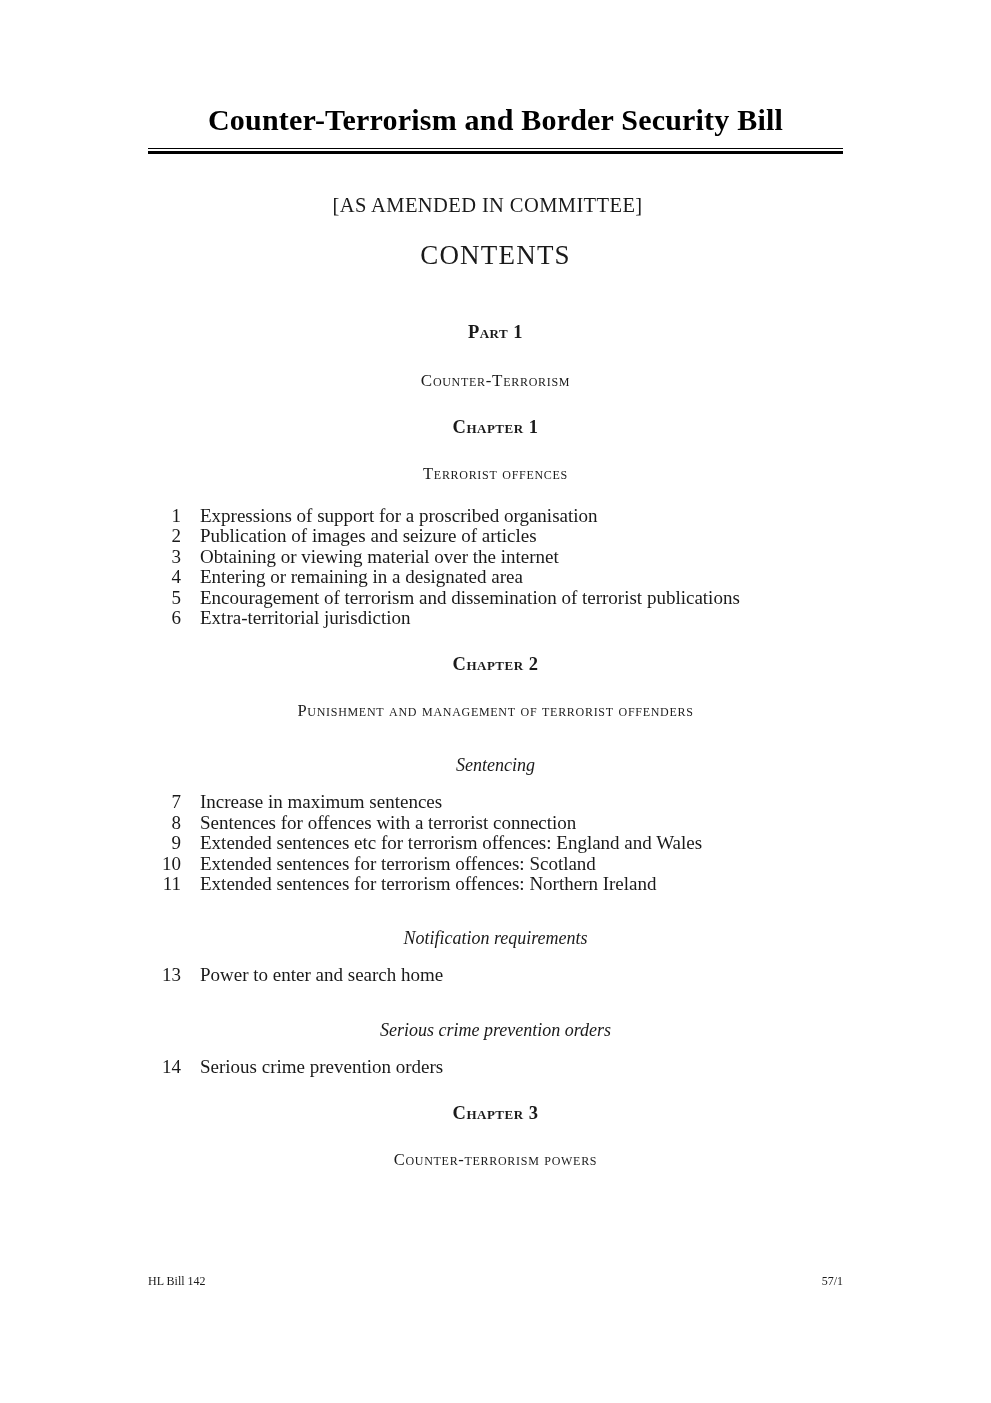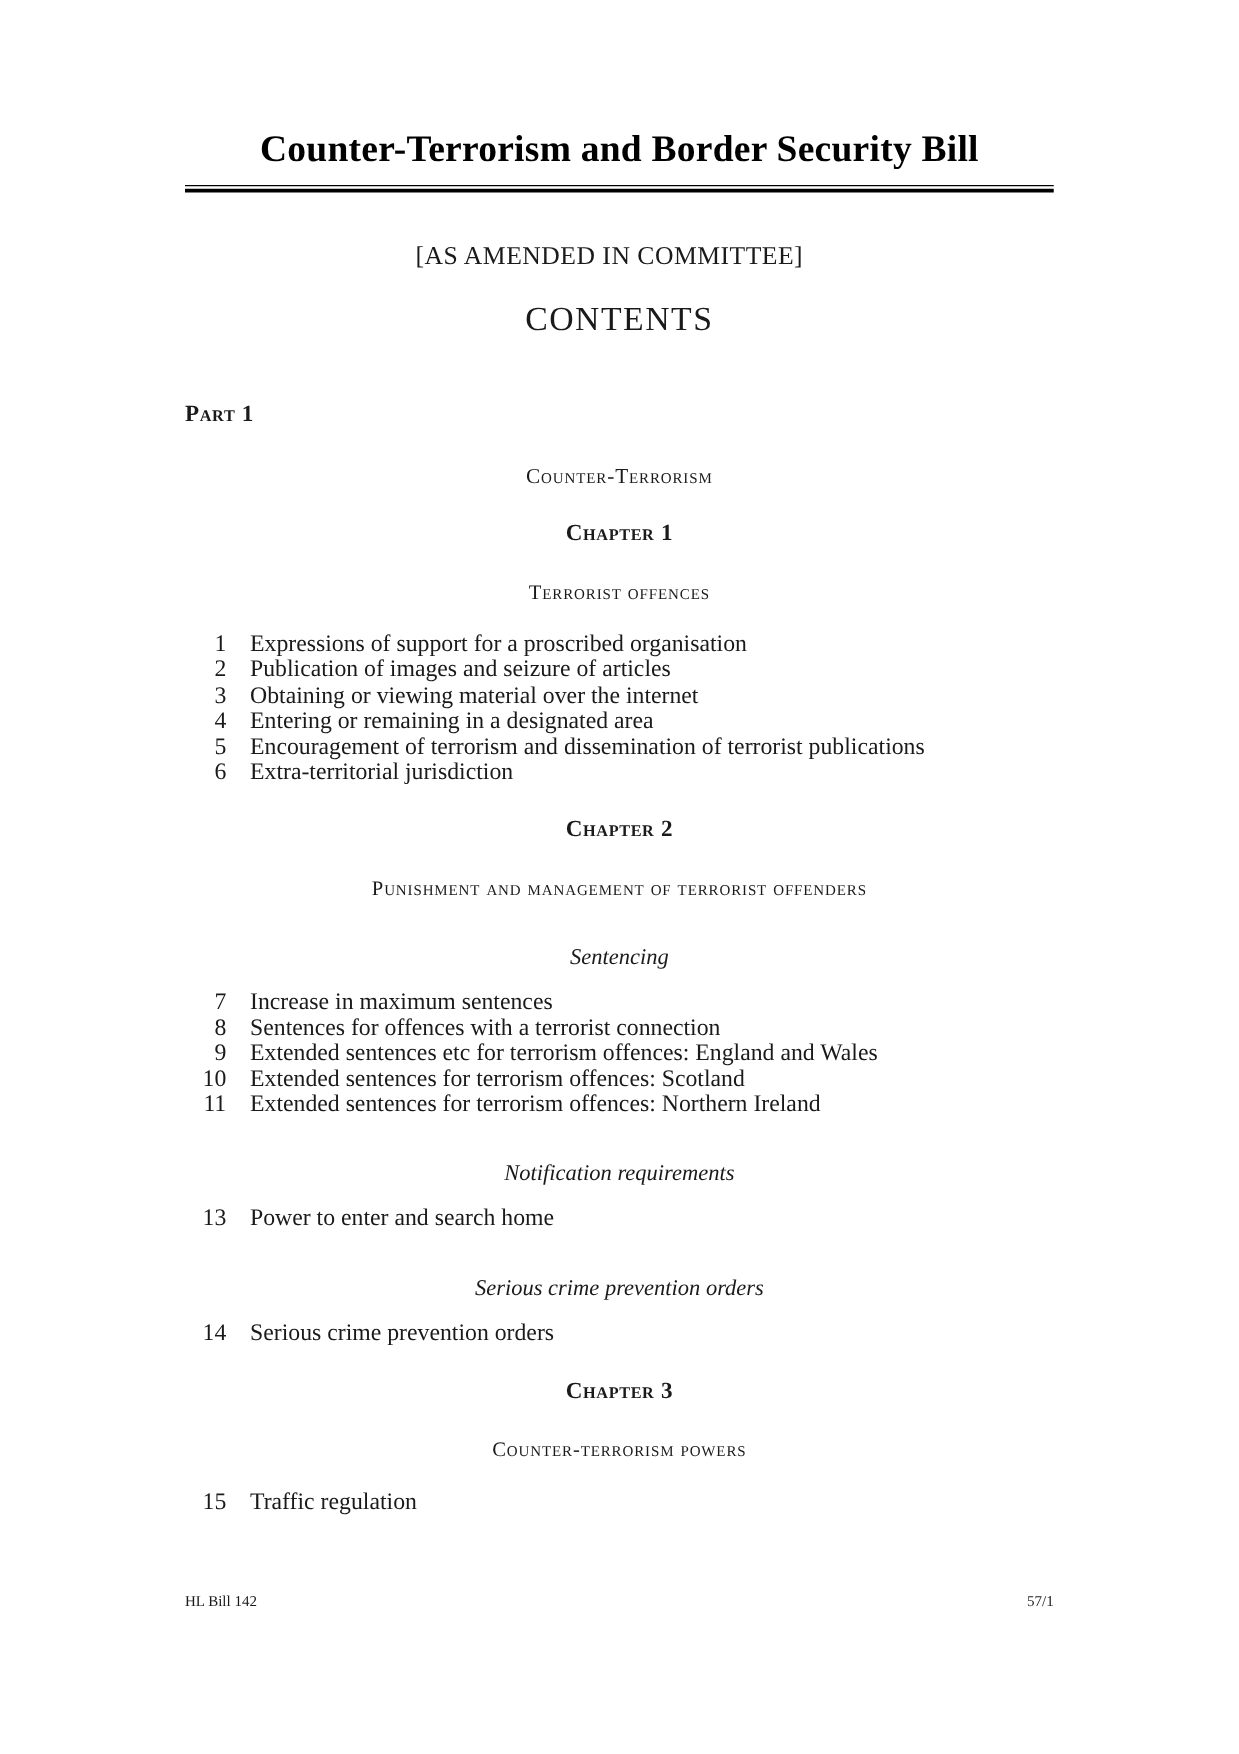--- a/index.html
+++ b/index.html
@@ -73,20 +73,21 @@
 
   
   .flow {
     position: absolute;
     left: 148px;
     top: 322px;
     width: 695px;
   }
 
   .part-head {
+    text-align: center;
     font-variant: small-caps;
     font-weight: bold;
     font-size: 18.5px;
     letter-spacing: 0.5px;
   }
   .part-sub {
     text-align: center;
     font-variant: small-caps;
     font-size: 17px;
     letter-spacing: 0.7px;
@@ -248,24 +249,20 @@
       <li class="clause-row">
         <span class="clause-num">14</span>
         <span class="clause-text">Serious crime prevention orders</span>
       </li>
     </ul>
 
     <div class="chapter-head sp-chapter">Chapter 3</div>
     <div class="chapter-sub sp-chapter-sub">Counter-terrorism powers</div>
 
     <ul class="clause-list list-after-sub">
-      <li class="clause-row">
-        <span class="clause-num">15</span>
-        <span class="clause-text">Traffic regulation</span>
-      </li>
     </ul>
 
   </div>
 
   <div class="footer">
     <span>HL Bill 142</span>
     <span>57/1</span>
   </div>
 
 </div>

